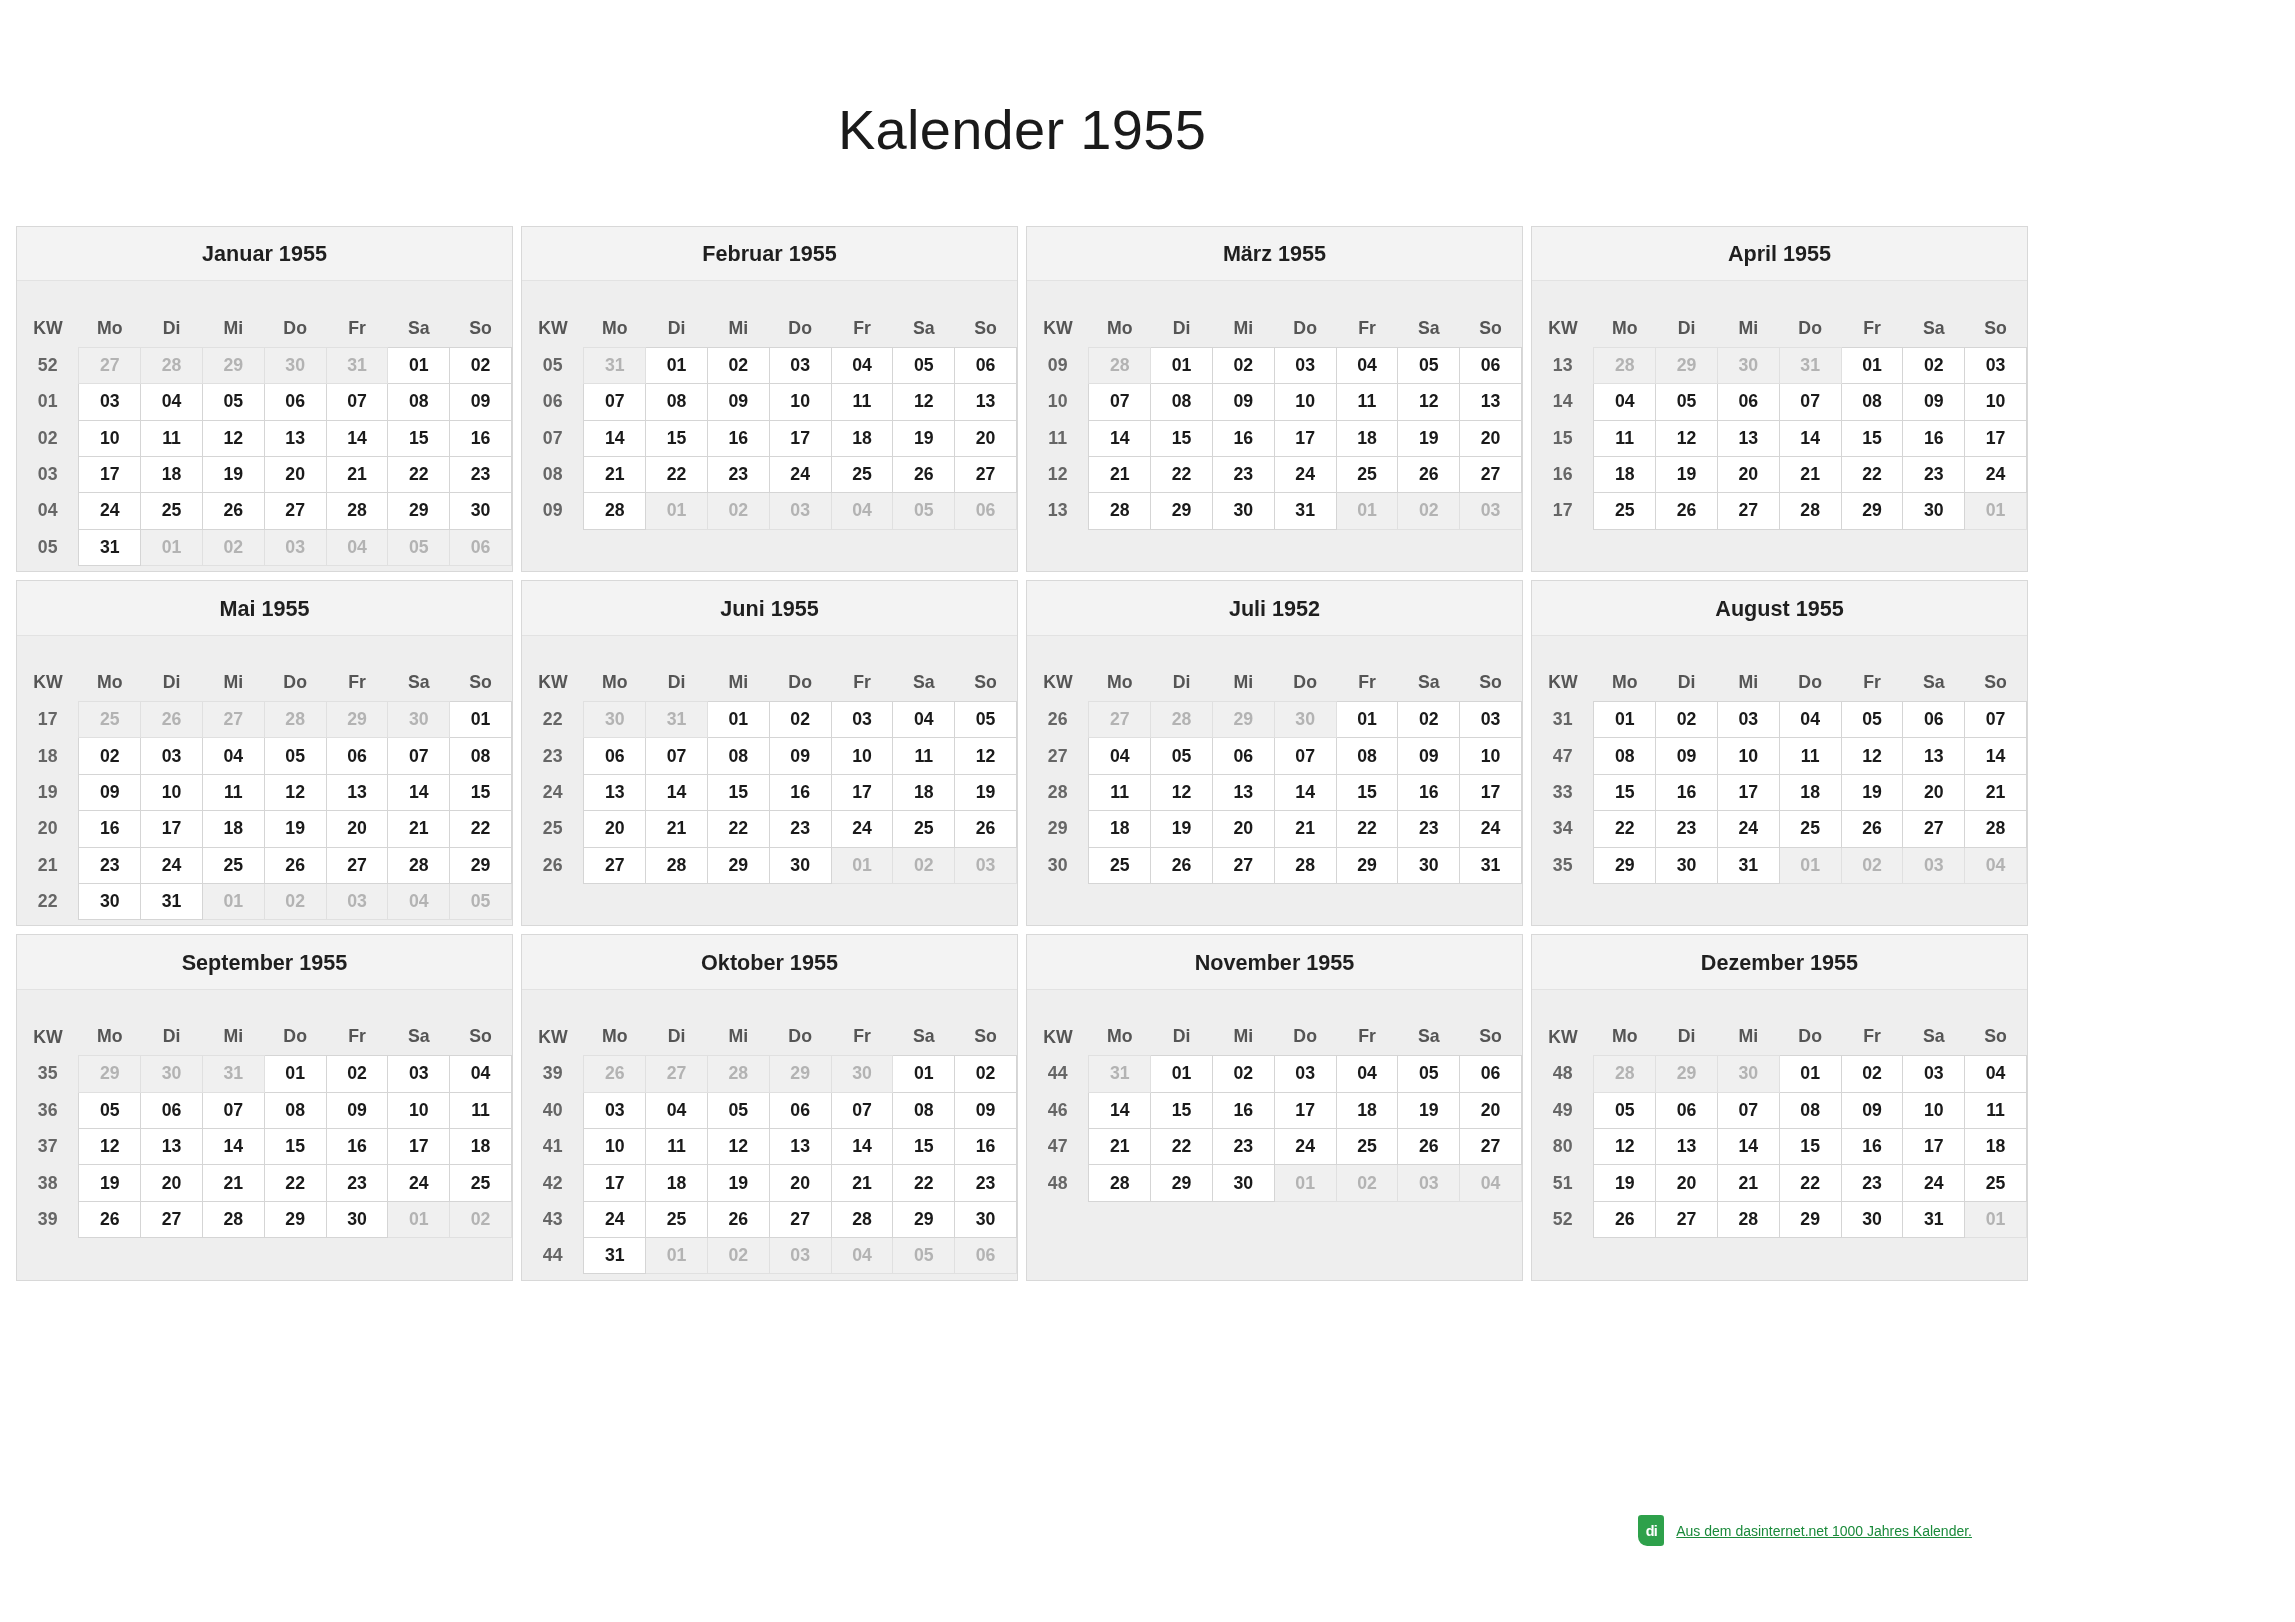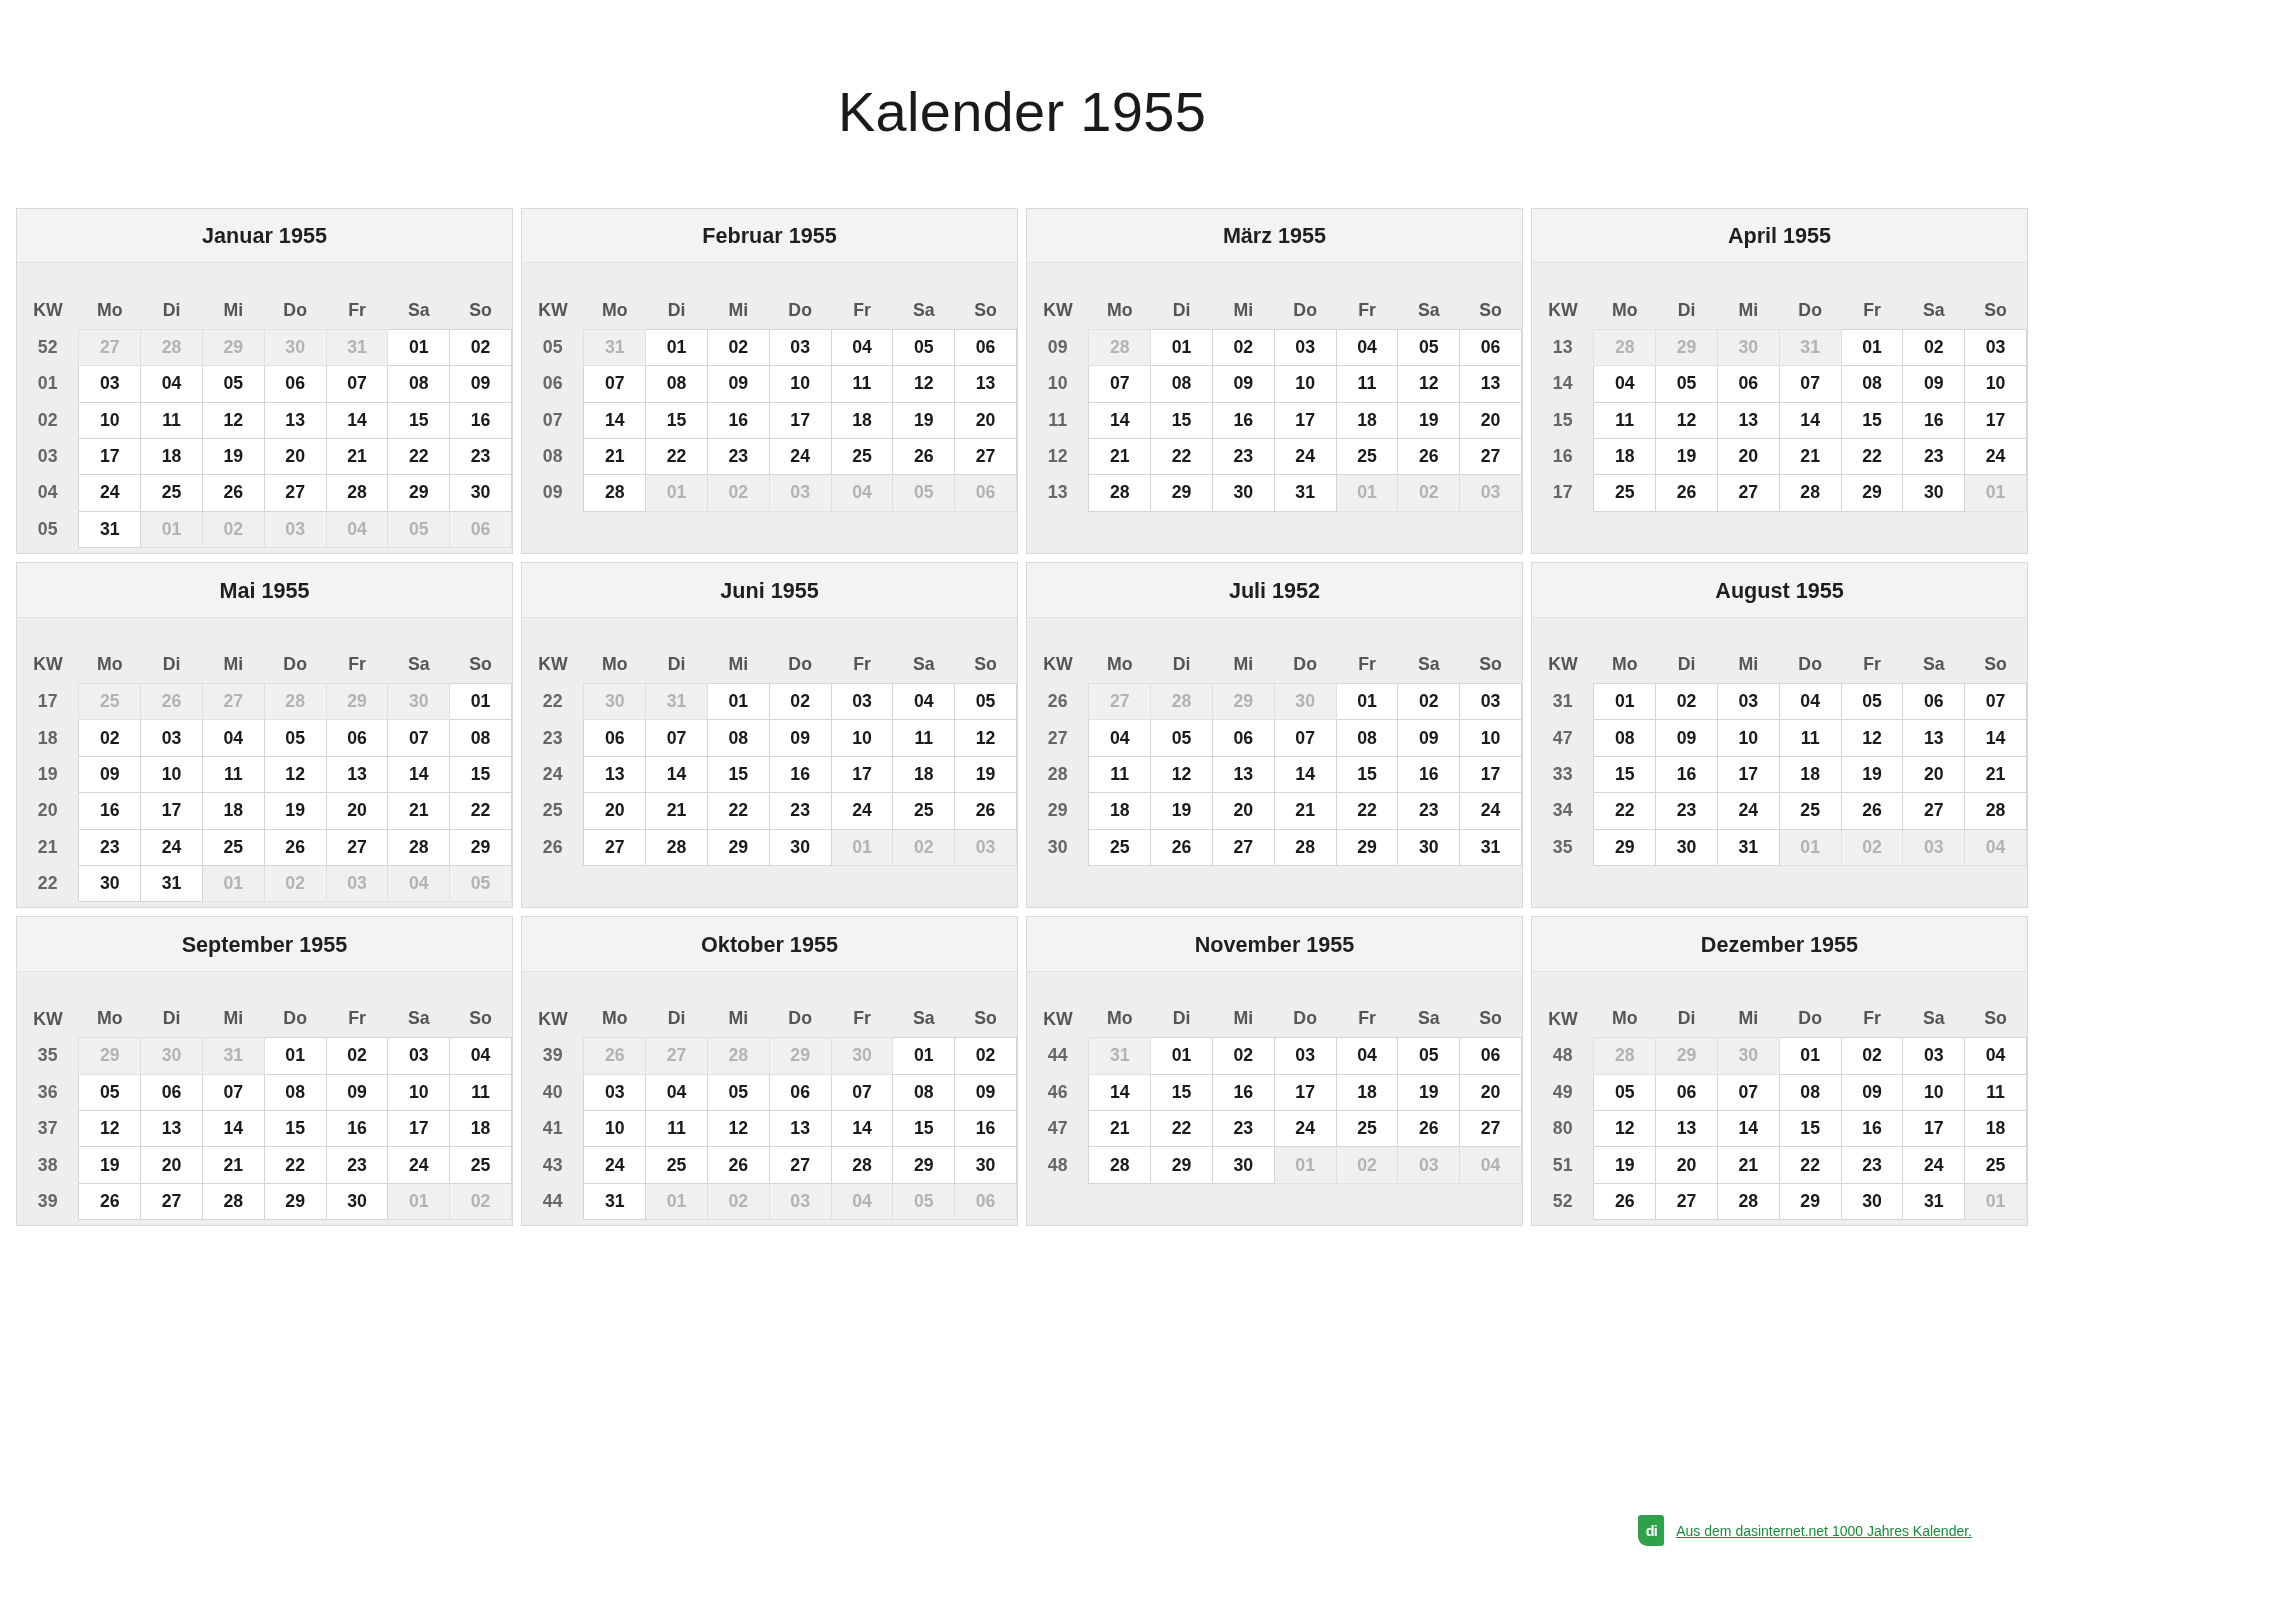--- a/index.html
+++ b/index.html
@@ -12,21 +12,21 @@
     height: 1623px;
     font-family: "Liberation Sans", sans-serif;
     color: #222222;
     -webkit-font-smoothing: antialiased;
   }
   .page {
     position: relative;
     width: 2044px;
     height: 1623px;
     box-sizing: border-box;
-    padding: 0;
+    padding: 18px;
   }
   .page-title {
     text-align: center;
     font-size: 56px;
     font-weight: normal;
     color: #1a1a1a;
     margin: 0;
     padding-top: 79px;
     letter-spacing: 0.3px;
   }
@@ -809,20 +809,30 @@
               <td class="kw">41</td>
               <td>10</td>
               <td>11</td>
               <td>12</td>
               <td>13</td>
               <td>14</td>
               <td>15</td>
               <td>16</td>
             </tr>
             <tr>
+              <td class="kw">42</td>
+              <td>17</td>
+              <td>18</td>
+              <td>19</td>
+              <td>20</td>
+              <td>21</td>
+              <td>22</td>
+              <td>23</td>
+            </tr>
+            <tr>
               <td class="kw">43</td>
               <td>24</td>
               <td>25</td>
               <td>26</td>
               <td>27</td>
               <td>28</td>
               <td>29</td>
               <td>30</td>
             </tr>
             <tr>

